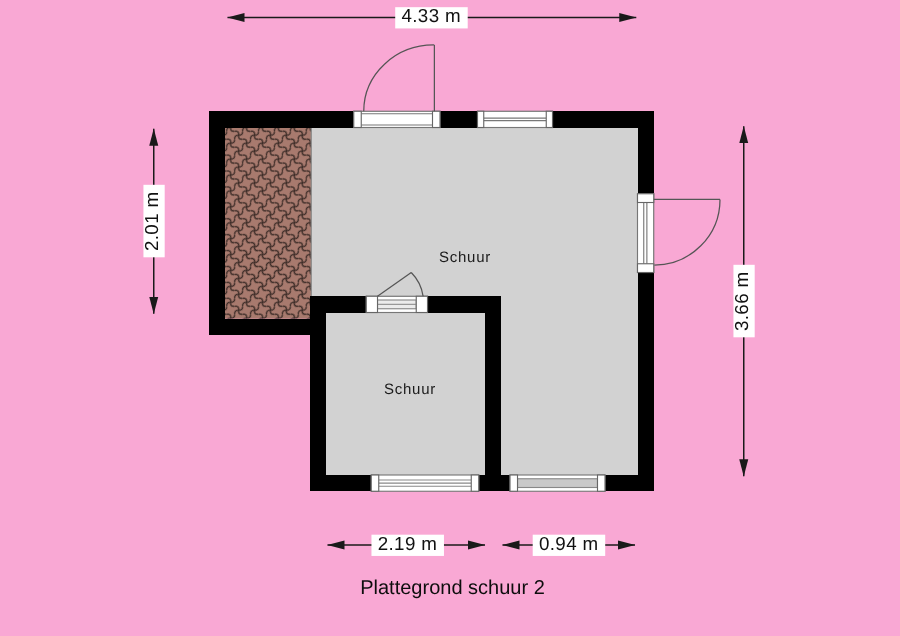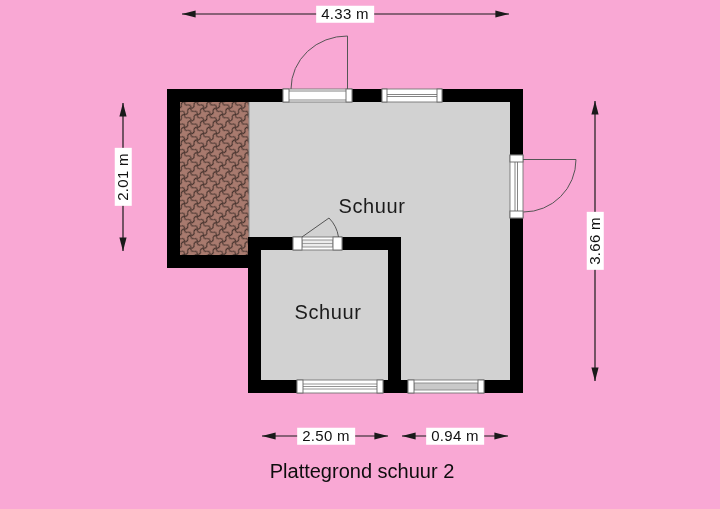--- a/index.html
+++ b/index.html
@@ -22,26 +22,26 @@
   .dim{
     background:#ffffff;
     padding:0 5px;
     font-size:15px;
     letter-spacing:0.3px;
   }
   .dim.rot{
     transform:translate(-50%,-50%) rotate(-90deg);
   }
   .room{
-    font-size:20px;
+    font-size:12px;
     letter-spacing:0.6px;
     color:#1b1b1b;
   }
   .footer-text{
-    font-size:20px;
+    font-size:16px;
     color:#0d0d0d;
   }
 </style>
 </head>
 <body>
 
 <div class="page">
 
   <svg class="plan-svg" width="720" height="509" viewBox="0 0 720 509">
     <defs>
@@ -139,21 +139,21 @@
       <line x1="123" y1="103" x2="123" y2="251" marker-start="url(#arrow)" marker-end="url(#arrow)"></line>
       <line x1="595" y1="101" x2="595" y2="381" marker-start="url(#arrow)" marker-end="url(#arrow)"></line>
       <line x1="262" y1="436" x2="388" y2="436" marker-start="url(#arrow)" marker-end="url(#arrow)"></line>
       <line x1="402" y1="436" x2="508" y2="436" marker-start="url(#arrow)" marker-end="url(#arrow)"></line>
     </g>
   </svg>
 
   <div class="label dim" style="left:345px;top:14px">4.33 m</div>
   <div class="label dim rot" style="left:123px;top:177px">2.01 m</div>
   <div class="label dim rot" style="left:595px;top:241px">3.66 m</div>
-  <div class="label dim" style="left:326px;top:436px">2.50 m</div>
+  <div class="label dim" style="left:326px;top:436px">2.19 m</div>
   <div class="label dim" style="left:455px;top:436px">0.94 m</div>
 
   <div class="label room" style="left:372px;top:206px">Schuur</div>
   <div class="label room" style="left:328px;top:312px">Schuur</div>
 
   <div class="label footer-text" style="left:362px;top:471px">Plattegrond schuur 2</div>
 
 </div>
 
 </body></html>

